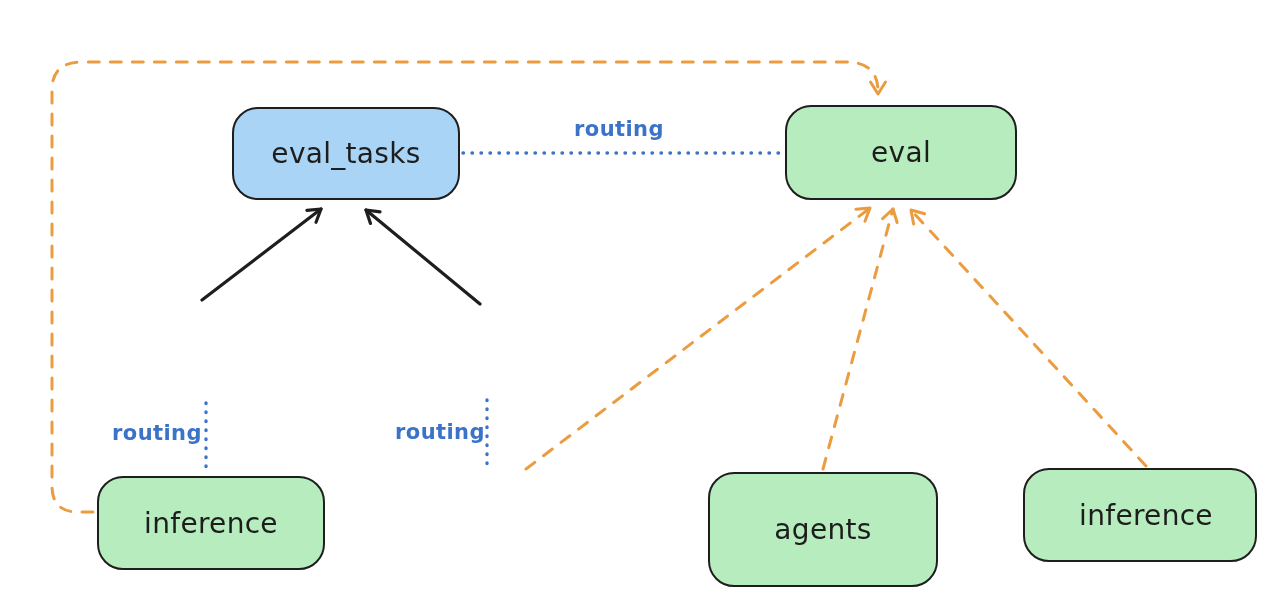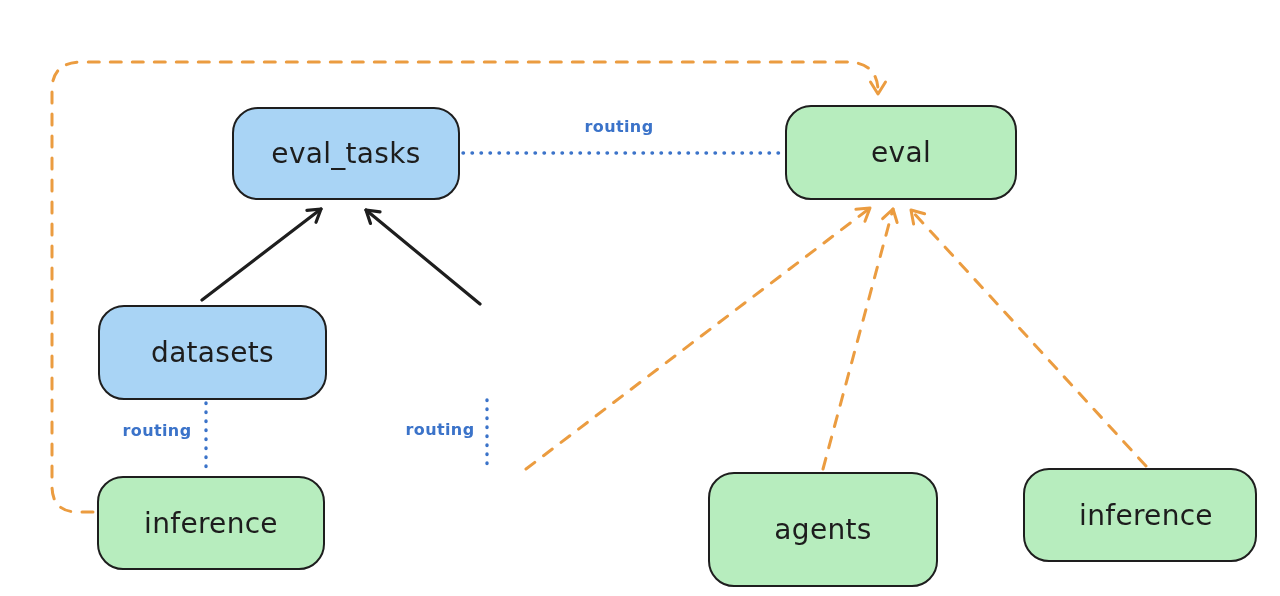--- a/index.html
+++ b/index.html
@@ -36,21 +36,21 @@
   .node.provider { background: var(--provider_fill, #b7edbe); }
   .node-label {
     font-size: 28px;
     letter-spacing: 0.3px;
     color: var(--label_text, #1d1d1d);
     white-space: nowrap;
   }
   .routing-label {
     position: absolute;
     text-align: center;
-    font-size: 16px;
+    font-size: 21px;
     font-weight: 600;
     letter-spacing: 0.4px;
     color: var(--routing_blue, #3b73c9);
     z-index: 3;
     white-space: nowrap;
   }
 </style>
 </head>
 <body>
 
@@ -86,23 +86,20 @@
   </svg>
 
   <div class="node api" style="left:232px; top:107px; width:228px; height:93px;">
     <span class="node-label">eval_tasks</span>
   </div>
 
   <div class="node provider" style="left:785px; top:105px; width:232px; height:95px;">
     <span class="node-label">eval</span>
   </div>
 
-  <div class="node api" style="left:98px; top:305px; width:229px; height:95px;">
-    <span class="node-label">datasets</span>
-  </div>
 
 
   <div class="node provider" style="left:97px; top:476px; width:228px; height:94px;">
     <span class="node-label">inference</span>
   </div>
 
 
   <div class="node provider" style="left:708px; top:472px; width:230px; height:115px;">
     <span class="node-label">agents</span>
   </div>

